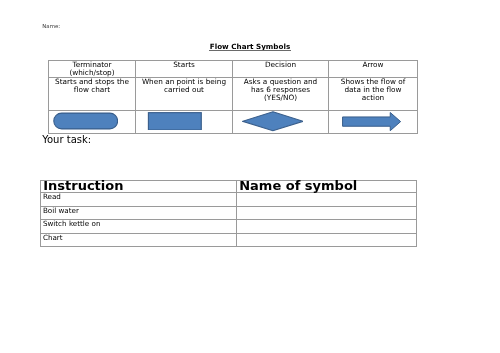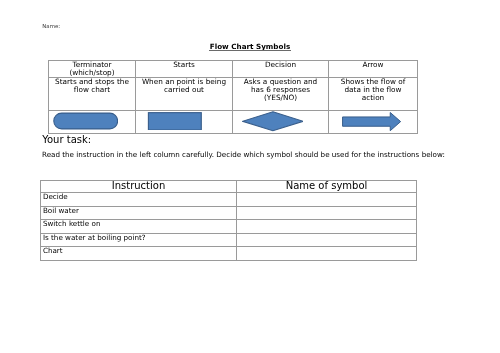--- a/index.html
+++ b/index.html
@@ -29,21 +29,21 @@
   .shapecell{position:relative;}
   .sh{position:absolute;display:block;}
   .sh-term{left:3.9px;top:0.75px;width:65.4px;height:18.0px;}
   .sh-proc{left:11.2px;top:0.35px;width:55.7px;height:18.7px;}
   .sh-dec{left:8.5px;top:-1.0px;width:61.8px;height:22.6px;}
   .sh-arr{left:12.6px;top:0.3px;width:59.5px;height:19.2px;}
 
   
   .t2{position:absolute;left:40px;top:180px;width:376px;border-collapse:collapse;table-layout:fixed;}
   .t2 td{border:0.9px solid var(--tbl-border,#9a9a9a);font-size:7.18px;line-height:8px;padding:0 2.2px 0 1.9px;height:13.6px;vertical-align:top;}
-  .t2 .hd{text-align:center;font-weight:normal;font-size:10px;height:12px;padding:0 2.2px;line-height:10.4px;}
+  .t2 .hd{text-align:left;font-weight:bold;font-size:13px;height:12px;padding:0 2.2px;line-height:10.4px;}
   .t2 .cA{width:196px;} .t2 .cB{width:180px;}
 
   .yourtask{position:absolute;left:42.2px;top:135.7px;font-size:10px;line-height:8px;}
   .readline{position:absolute;left:42px;top:151.1px;font-size:7.17px;line-height:8px;white-space:nowrap;}
 </style>
 </head>
 <body>
 
 <div class="page">
 
@@ -84,42 +84,37 @@
       <td class="shapecell">
         <svg class="sh sh-arr" viewBox="0 0 600 194">
           <polygon points="5,50 487,50 487,5 592,97 487,189 487,144 5,144" stroke-width="10" stroke-linejoin="miter" fill="#4E81BD" stroke="#385D8A"></polygon>
         </svg>
       </td>
     </tr>
   </tbody>
     </table>
 
   <div class="yourtask">Your task:</div>
-  <div class="readline">Read the instruction in the left column carefully. Decide which symbol should be used for the instructions below:</div>
 
   <table class="t2">
     <tbody>
         <tr>
       <td class="cA hd">Instruction</td>
       <td class="cB hd">Name of symbol</td>
     </tr>
     <tr class="drow">
-          <td class="cA">Decide</td>
+          <td class="cA">Read</td>
           <td class="cB"></td>
         </tr>
     <tr class="drow">
           <td class="cA">Boil water</td>
           <td class="cB"></td>
         </tr>
     <tr class="drow">
           <td class="cA">Switch kettle on</td>
-          <td class="cB"></td>
-        </tr>
-    <tr class="drow">
-          <td class="cA">Is the water at boiling point?</td>
           <td class="cB"></td>
         </tr>
     <tr class="drow">
           <td class="cA">Chart</td>
           <td class="cB"></td>
         </tr>
   </tbody>
     </table>
 
 </div>

